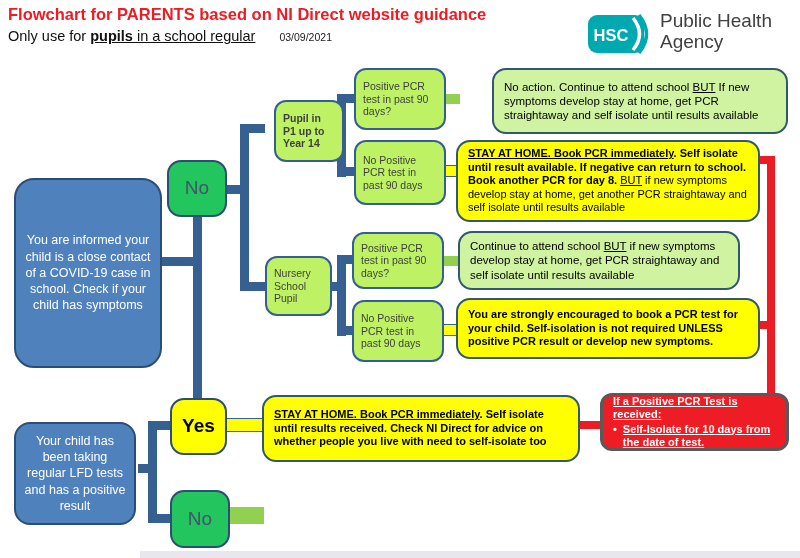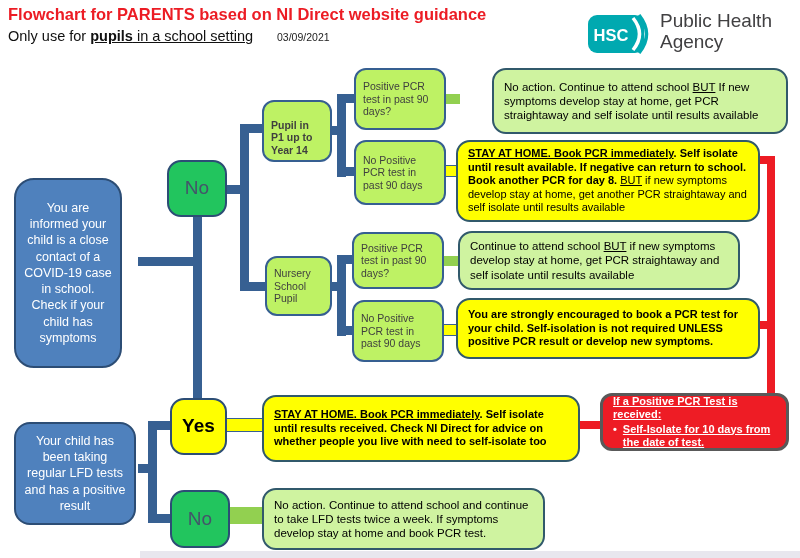--- a/index.html
+++ b/index.html
@@ -53,21 +53,21 @@
 
   .gray-bar { background:#e8e7ee; }
 </style>
 </head>
 <body>
 
 <div class="canvas">
 
   <div class="abs title">Flowchart for PARENTS based on NI Direct website guidance</div>
   <div class="abs subtitle">
-    <span>Only use for </span><span class="ul"><span class="b">pupils</span><span> in a school setting</span></span><span class="date">03/09/2021</span>
+    <span>Only use for </span><span class="ul"><span class="b">pupils</span><span> in a school regular</span></span><span class="date">03/09/2021</span>
   </div>
 
   <svg class="abs" style="left:587px; top:11px;" width="70" height="46" viewBox="0 0 70 46">
     <rect x="1" y="4" width="56" height="38" rx="9" fill="#00a9b0"></rect>
     <path d="M46 7 Q59 23 46 39" stroke="#ffffff" stroke-width="3.5" fill="none"></path>
     <path d="M52 4 Q67 23 52 42" stroke="#00a9b0" stroke-width="3.5" fill="none"></path>
     <text x="24" y="30" font-size="16.5" font-weight="bold" fill="#ffffff" text-anchor="middle" font-family="Liberation Sans, sans-serif">HSC</text>
   </svg>
   <div class="abs org-name">
     <div>Public Health</div>
@@ -99,29 +99,29 @@
 
   <div class="abs conn yellow" style="left:444px; top:165px; width:16px; height:12px;"></div>
   <div class="abs conn yellow" style="left:442px; top:324px; width:18px; height:12px;"></div>
   <div class="abs conn yellow" style="left:225px; top:418px; width:40px; height:14px;"></div>
 
   <div class="abs conn red" style="left:767px; top:156px; width:8px; height:240px;"></div>
   <div class="abs conn red" style="left:752px; top:156px; width:18px; height:8px;"></div>
   <div class="abs conn red" style="left:752px; top:321px; width:18px; height:8px;"></div>
   <div class="abs conn red" style="left:577px; top:421px; width:26px; height:8px;"></div>
 
-  <div class="abs node blue-node center" style="left:14px; top:178px; width:108px; height:190px;">
+  <div class="abs node blue-node center" style="left:14px; top:178px; width:148px; height:190px;">
     <span>You are informed your child is a close contact of a COVID-19 case in school. Check if your child has symptoms</span>
   </div>
 
   <div class="abs node pill center" style="left:167px; top:160px; width:60px; height:57px;">
     <span>No</span>
   </div>
 
-  <div class="abs node" style="left:262px; top:100px; width:70px; height:62px; font-weight:600;align-items:flex-end;">
+  <div class="abs node" style="left:274px; top:100px; width:70px; height:62px; font-weight:600;">
     <span>Pupil in P1 up to Year 14</span>
   </div>
 
   <div class="abs node" style="left:265px; top:256px; width:67px; height:60px;">
     <span>Nursery School Pupil</span>
   </div>
 
   <div class="abs node" style="left:354px; top:68px; width:92px; height:62px;">
     <span>Positive PCR test in past 90 days?</span>
   </div>
@@ -171,19 +171,16 @@
   </div>
 
   <div class="abs node blue-node center" style="left:14px; top:422px; width:122px; height:103px; border-radius:16px;">
     <span>Your child has been taking regular LFD tests and has a positive  result</span>
   </div>
 
   <div class="abs node pill center" style="left:170px; top:490px; width:60px; height:58px;">
     <span>No</span>
   </div>
 
-  <div class="abs node outcome green" style="left:262px; top:488px; width:283px; height:62px;">
-    <span>No action.  Continue to attend school and continue to take LFD tests twice a week.  If symptoms develop stay at home and book PCR test.</span>
-  </div>
 
   <div class="abs gray-bar" style="left:140px; top:551px; width:660px; height:7px;"></div>
 
 </div>
 
 </body></html>

